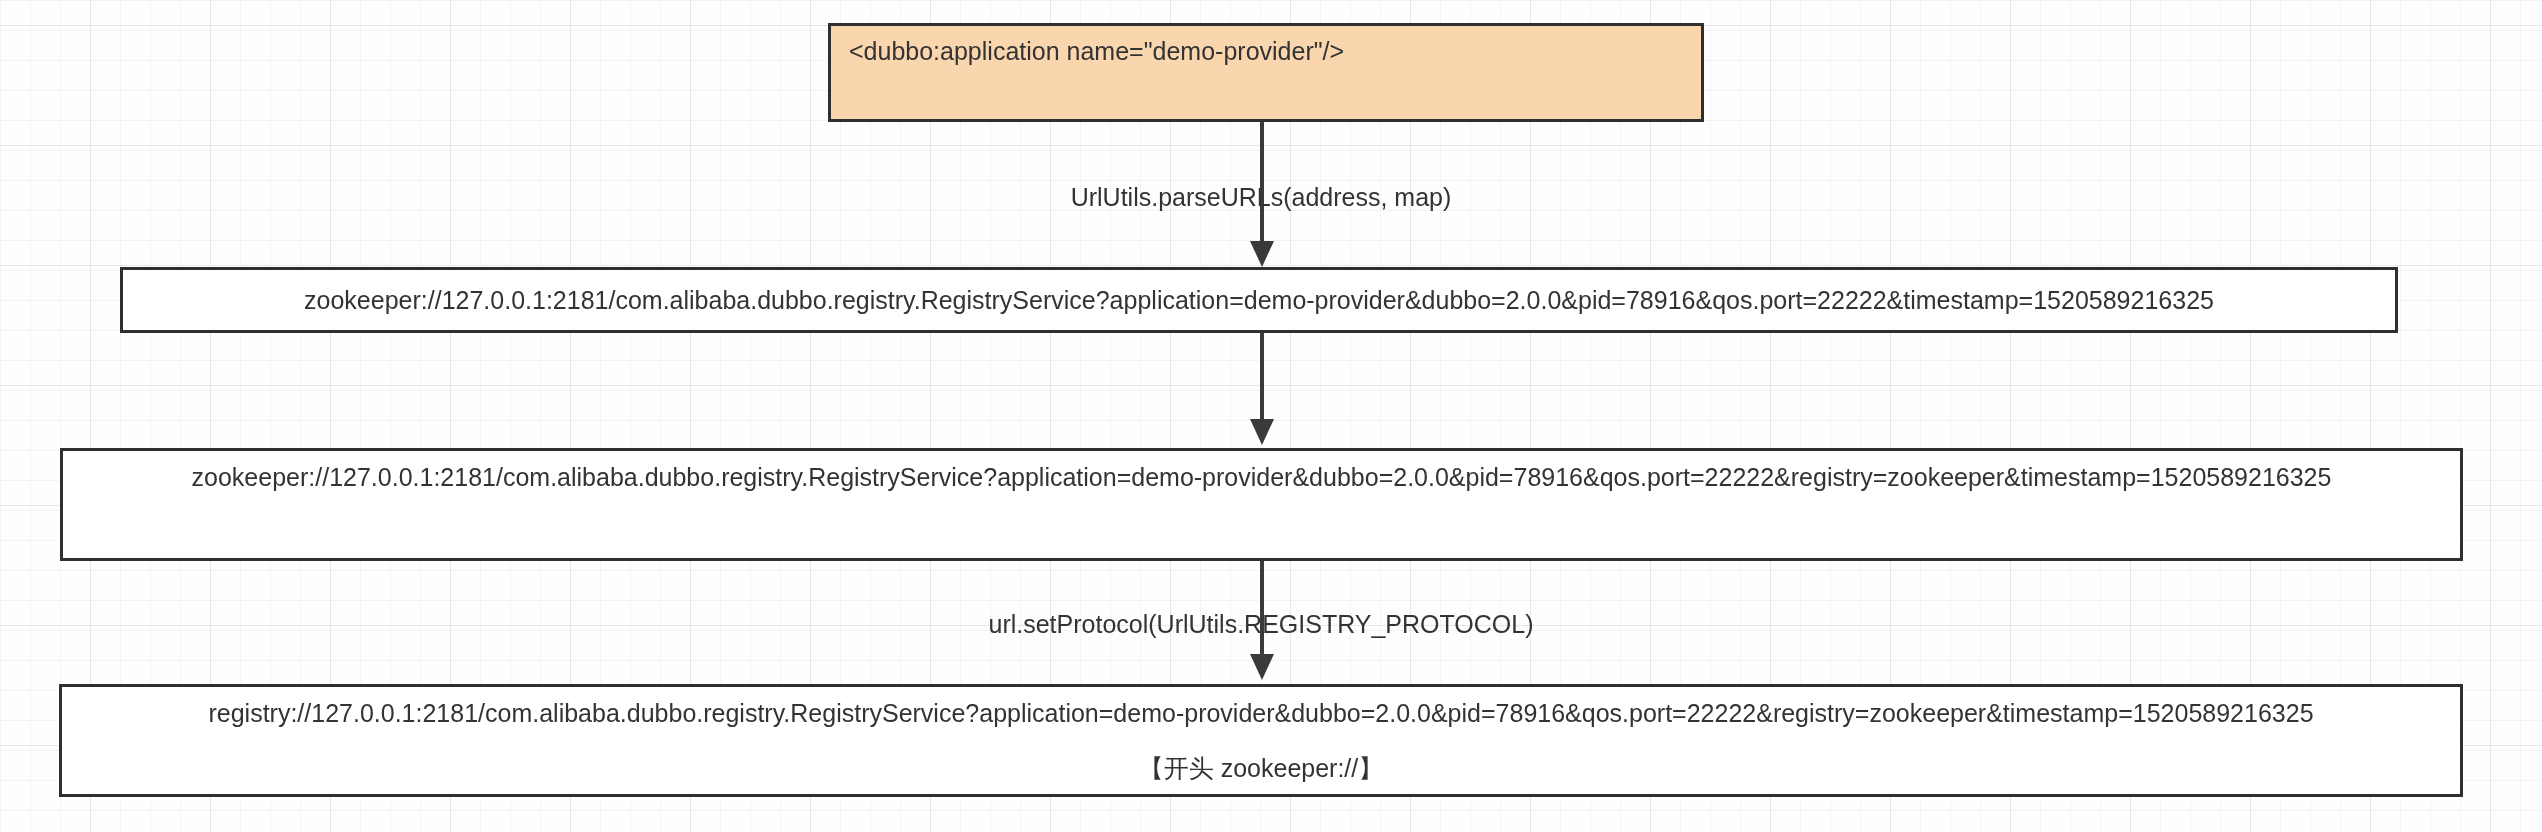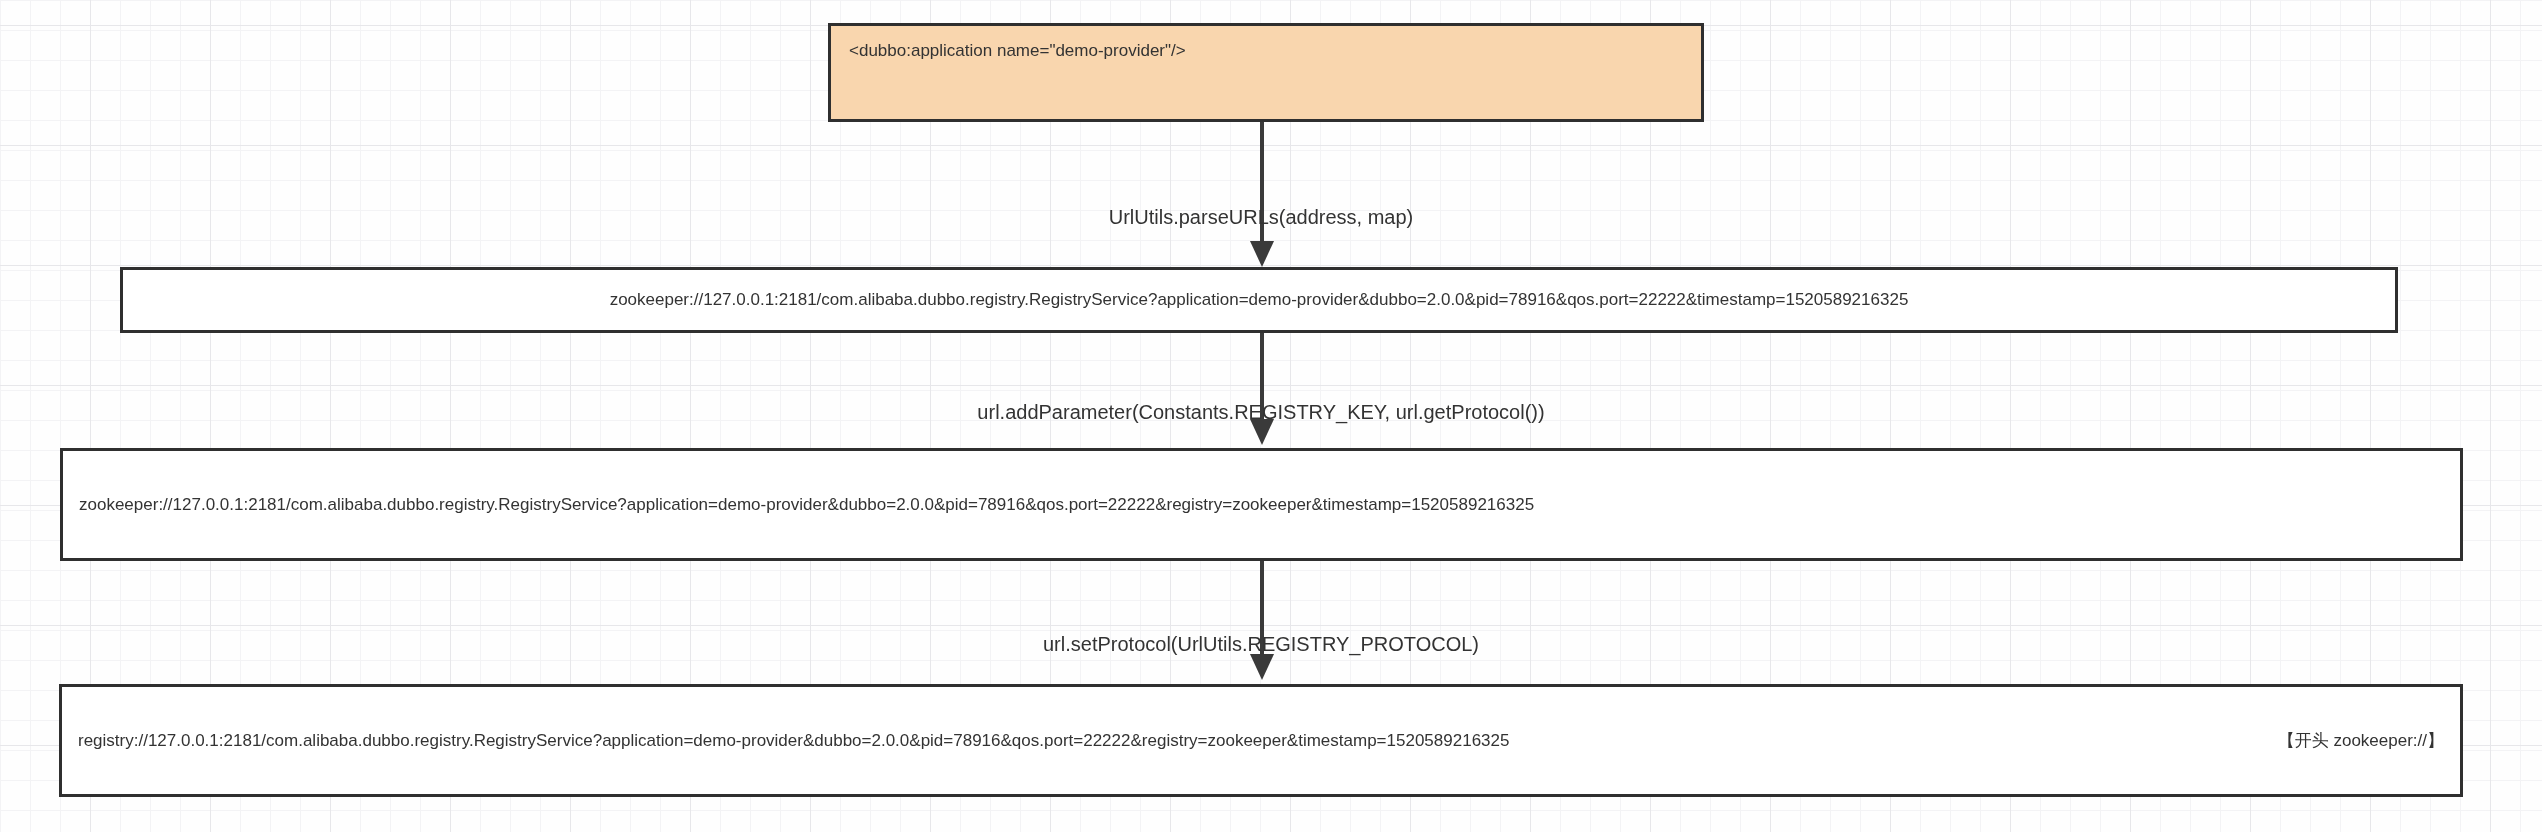--- a/index.html
+++ b/index.html
@@ -21,22 +21,22 @@
     background-size: 120px 120px, 120px 120px, 30px 30px, 30px 30px;
     background-position: 90px 0, 0 25px, 0 0, 0 0;
     color: #333333;
   }
   .node {
     position: absolute;
     box-sizing: border-box;
     border: 3px solid #2f2f2f;
     background: #ffffff;
     display: flex;
-    flex-direction: row;
-    font-size: 17px;
+    flex-direction: column;
+    font-size: 25px;
     line-height: 30px;
     color: #333333;
   }
   .node.highlight {
     background: #f9d6ae;
     align-items: flex-start;
     justify-content: space-between;
     padding: 10px 18px;
     text-align: left;
   }
@@ -62,23 +62,22 @@
     width: 0;
     height: 0;
     border-left: 12px solid transparent;
     border-right: 12px solid transparent;
     border-top: 26px solid #3a3a3a;
   }
   .edge-label {
     position: absolute;
     transform: translate(-50%, -50%);
     white-space: nowrap;
-    font-size: 20px;
+    font-size: 25px;
     color: #333333;
-    margin-top: 20px;
   }
 </style>
 </head>
 <body>
 
 <div class="canvas">
 
   <div class="node highlight" style="left:828px; top:23px; width:876px; height:99px;">
     <div class="nline">&lt;dubbo:application name="demo-provider"/&gt;</div>
   </div>
@@ -86,21 +85,20 @@
   <div class="arrow-line" style="left:1260px; top:122px; height:119px;"></div>
   <div class="arrow-head" style="left:1250px; top:241px;"></div>
   <div class="edge-label" style="left:1261px; top:197px;">UrlUtils.parseURLs(address, map)</div>
 
   <div class="node url-one" style="left:120px; top:267px; width:2278px; height:66px;">
     <div class="nline">zookeeper://127.0.0.1:2181/com.alibaba.dubbo.registry.RegistryService?application=demo-provider&amp;dubbo=2.0.0&amp;pid=78916&amp;qos.port=22222&amp;timestamp=1520589216325</div>
   </div>
 
   <div class="arrow-line" style="left:1260px; top:333px; height:86px;"></div>
   <div class="arrow-head" style="left:1250px; top:419px;"></div>
-  <div class="edge-label" style="left:1261px; top:392px;">url.addParameter(Constants.REGISTRY_KEY, url.getProtocol())</div>
 
   <div class="node url-two" style="left:60px; top:448px; width:2403px; height:113px;">
     <div class="nline">zookeeper://127.0.0.1:2181/com.alibaba.dubbo.registry.RegistryService?application=demo-provider&amp;dubbo=2.0.0&amp;pid=78916&amp;qos.port=22222&amp;registry=zookeeper&amp;timestamp=1520589216325</div>
   </div>
 
   <div class="arrow-line" style="left:1260px; top:561px; height:93px;"></div>
   <div class="arrow-head" style="left:1250px; top:654px;"></div>
   <div class="edge-label" style="left:1261px; top:624px;">url.setProtocol(UrlUtils.REGISTRY_PROTOCOL)</div>
 
   <div class="node url-two" style="left:59px; top:684px; width:2404px; height:113px;text-align:right;">

